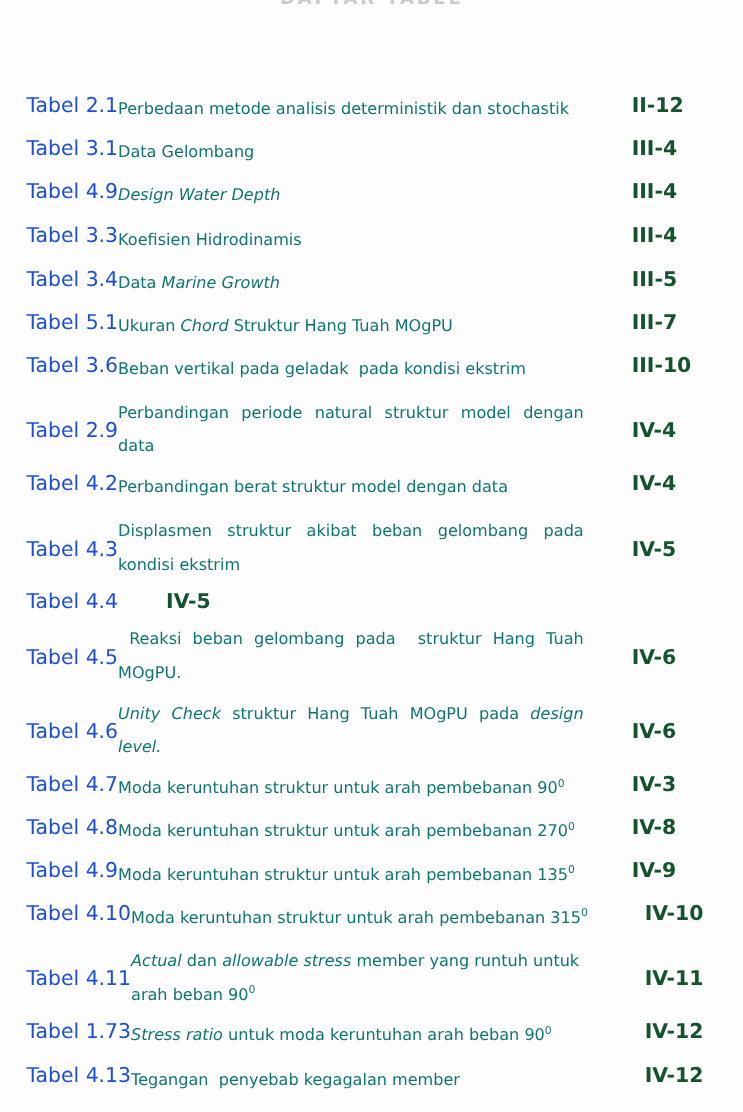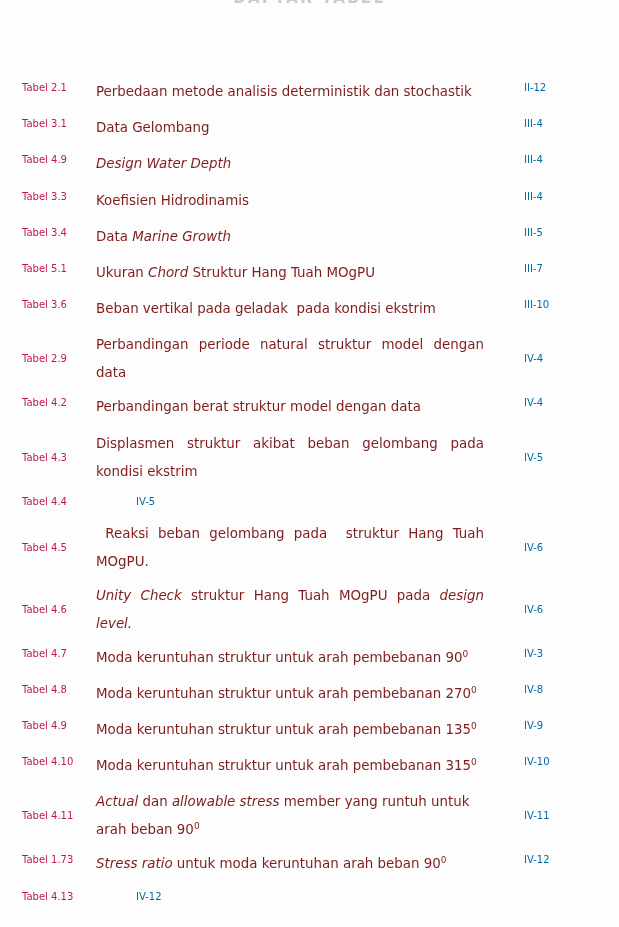--- a/index.html
+++ b/index.html
@@ -46,51 +46,52 @@
   }
   .lot-row.two-line {
     align-items: center;
     margin-bottom: 6px;
   }
 
   .col-label {
     flex: 0 0 96px;
     padding-left: 22px;
     box-sizing: border-box;
-    font-size: 10px;
+    font-size: 17px;
     line-height: 20px;
     white-space: nowrap;
-    color: #be185d;
+    color: #1d4ed8;
   }
 
   .col-title {
     flex: 0 0 388px;
     box-sizing: border-box;
     font-size: 13.4px;
     line-height: 28px;
-    color: #7f1d1d;
+    color: #0f766e;
     white-space: pre-wrap;
   }
   .lot-row.two-line .col-title {
     text-align: justify;
     text-align-last: left;
     line-height: 28px;
   }
   .lot-row.two-line.ragged .col-title {
     text-align: left;
   }
 
   .col-page {
     flex: 0 0 auto;
     padding-left: 40px;
     box-sizing: border-box;
-    font-size: 10px;
+    font-size: 17px;
     line-height: 20px;
     white-space: nowrap;
-    color: #0369a1;
+    color: #14532d;
+    font-weight: bold;
   }
 
   .col-title i {
     font-style: italic;
   }
   .col-title sup {
     font-size: 9px;
     vertical-align: super;
     line-height: 0;
   }
@@ -210,16 +211,17 @@
   </div>
 
   <div class="lot-row">
     <div class="col-label">Tabel 1.73</div>
     <div class="col-title"><i>Stress ratio</i> untuk moda keruntuhan arah beban 90<sup>0</sup></div>
     <div class="col-page">IV-12</div>
   </div>
 
   <div class="lot-row">
     <div class="col-label">Tabel 4.13</div>
+    <div class="col-title">Tegangan  penyebab kegagalan member</div>
     <div class="col-page">IV-12</div>
   </div>
 
 </div>
 
 </body></html>

